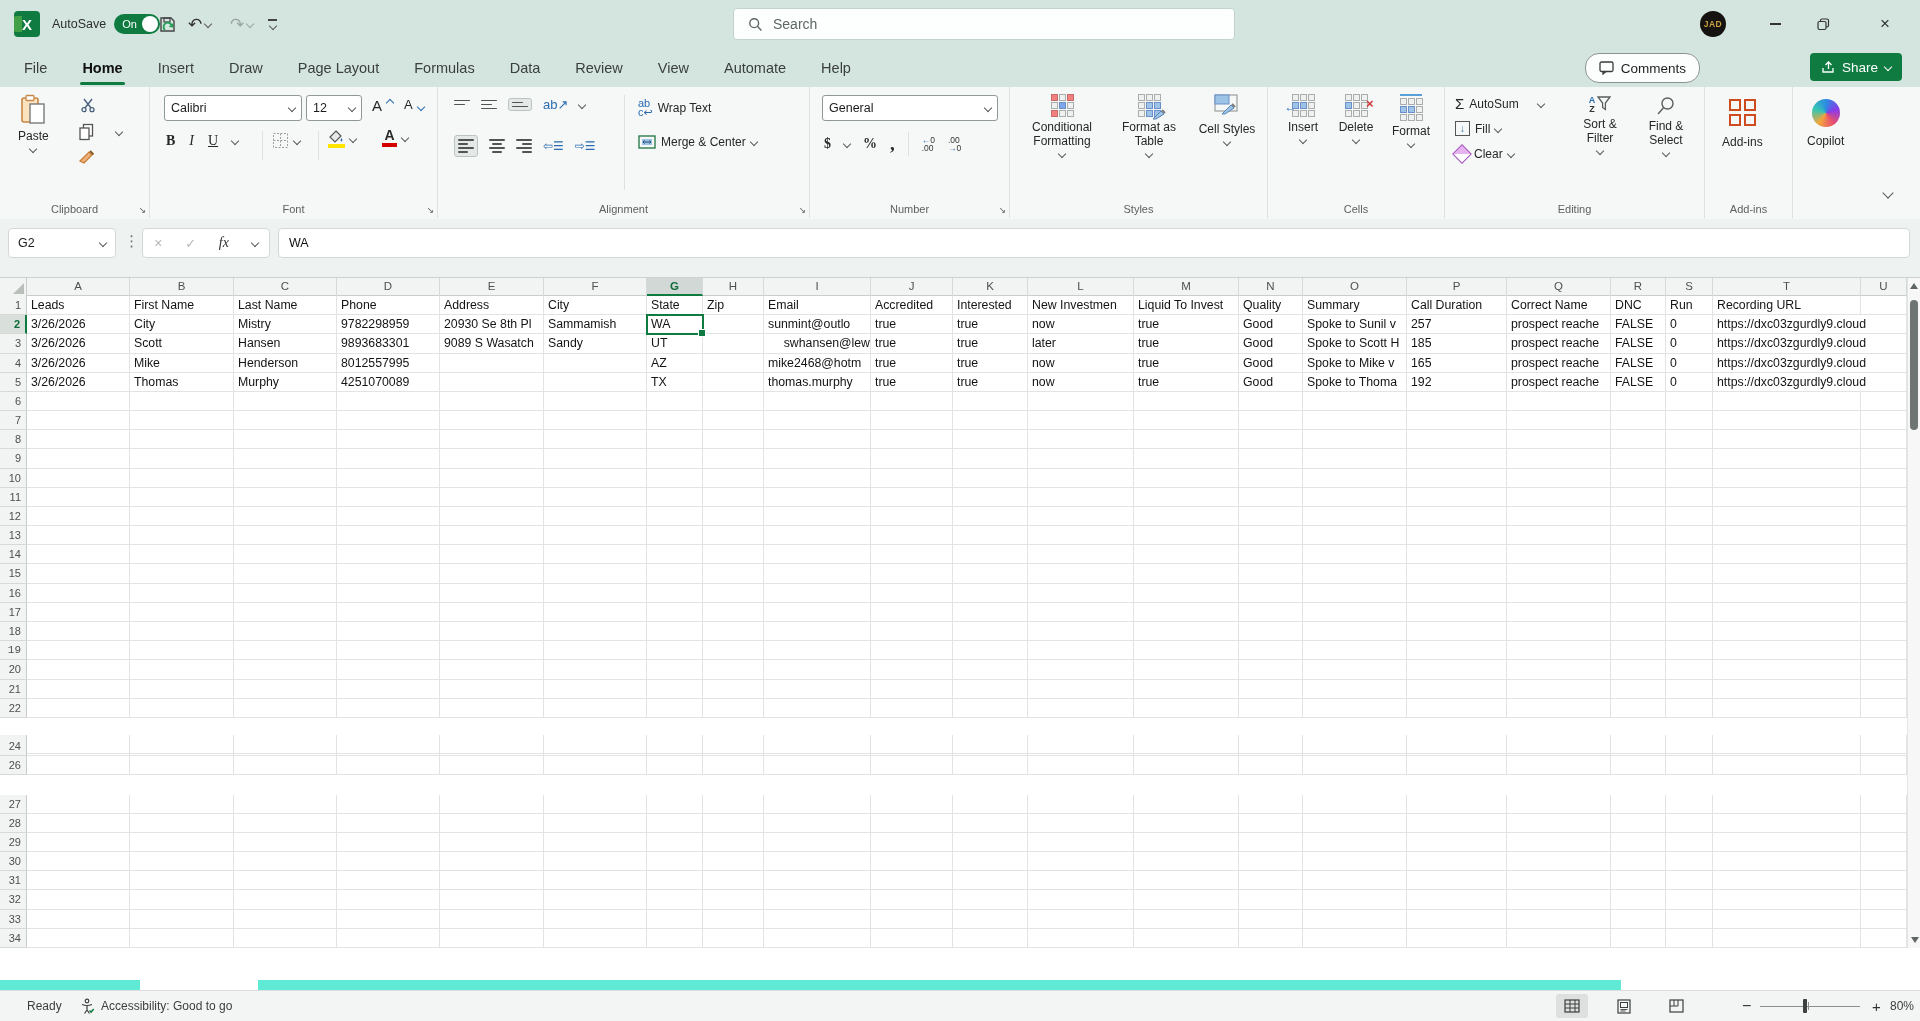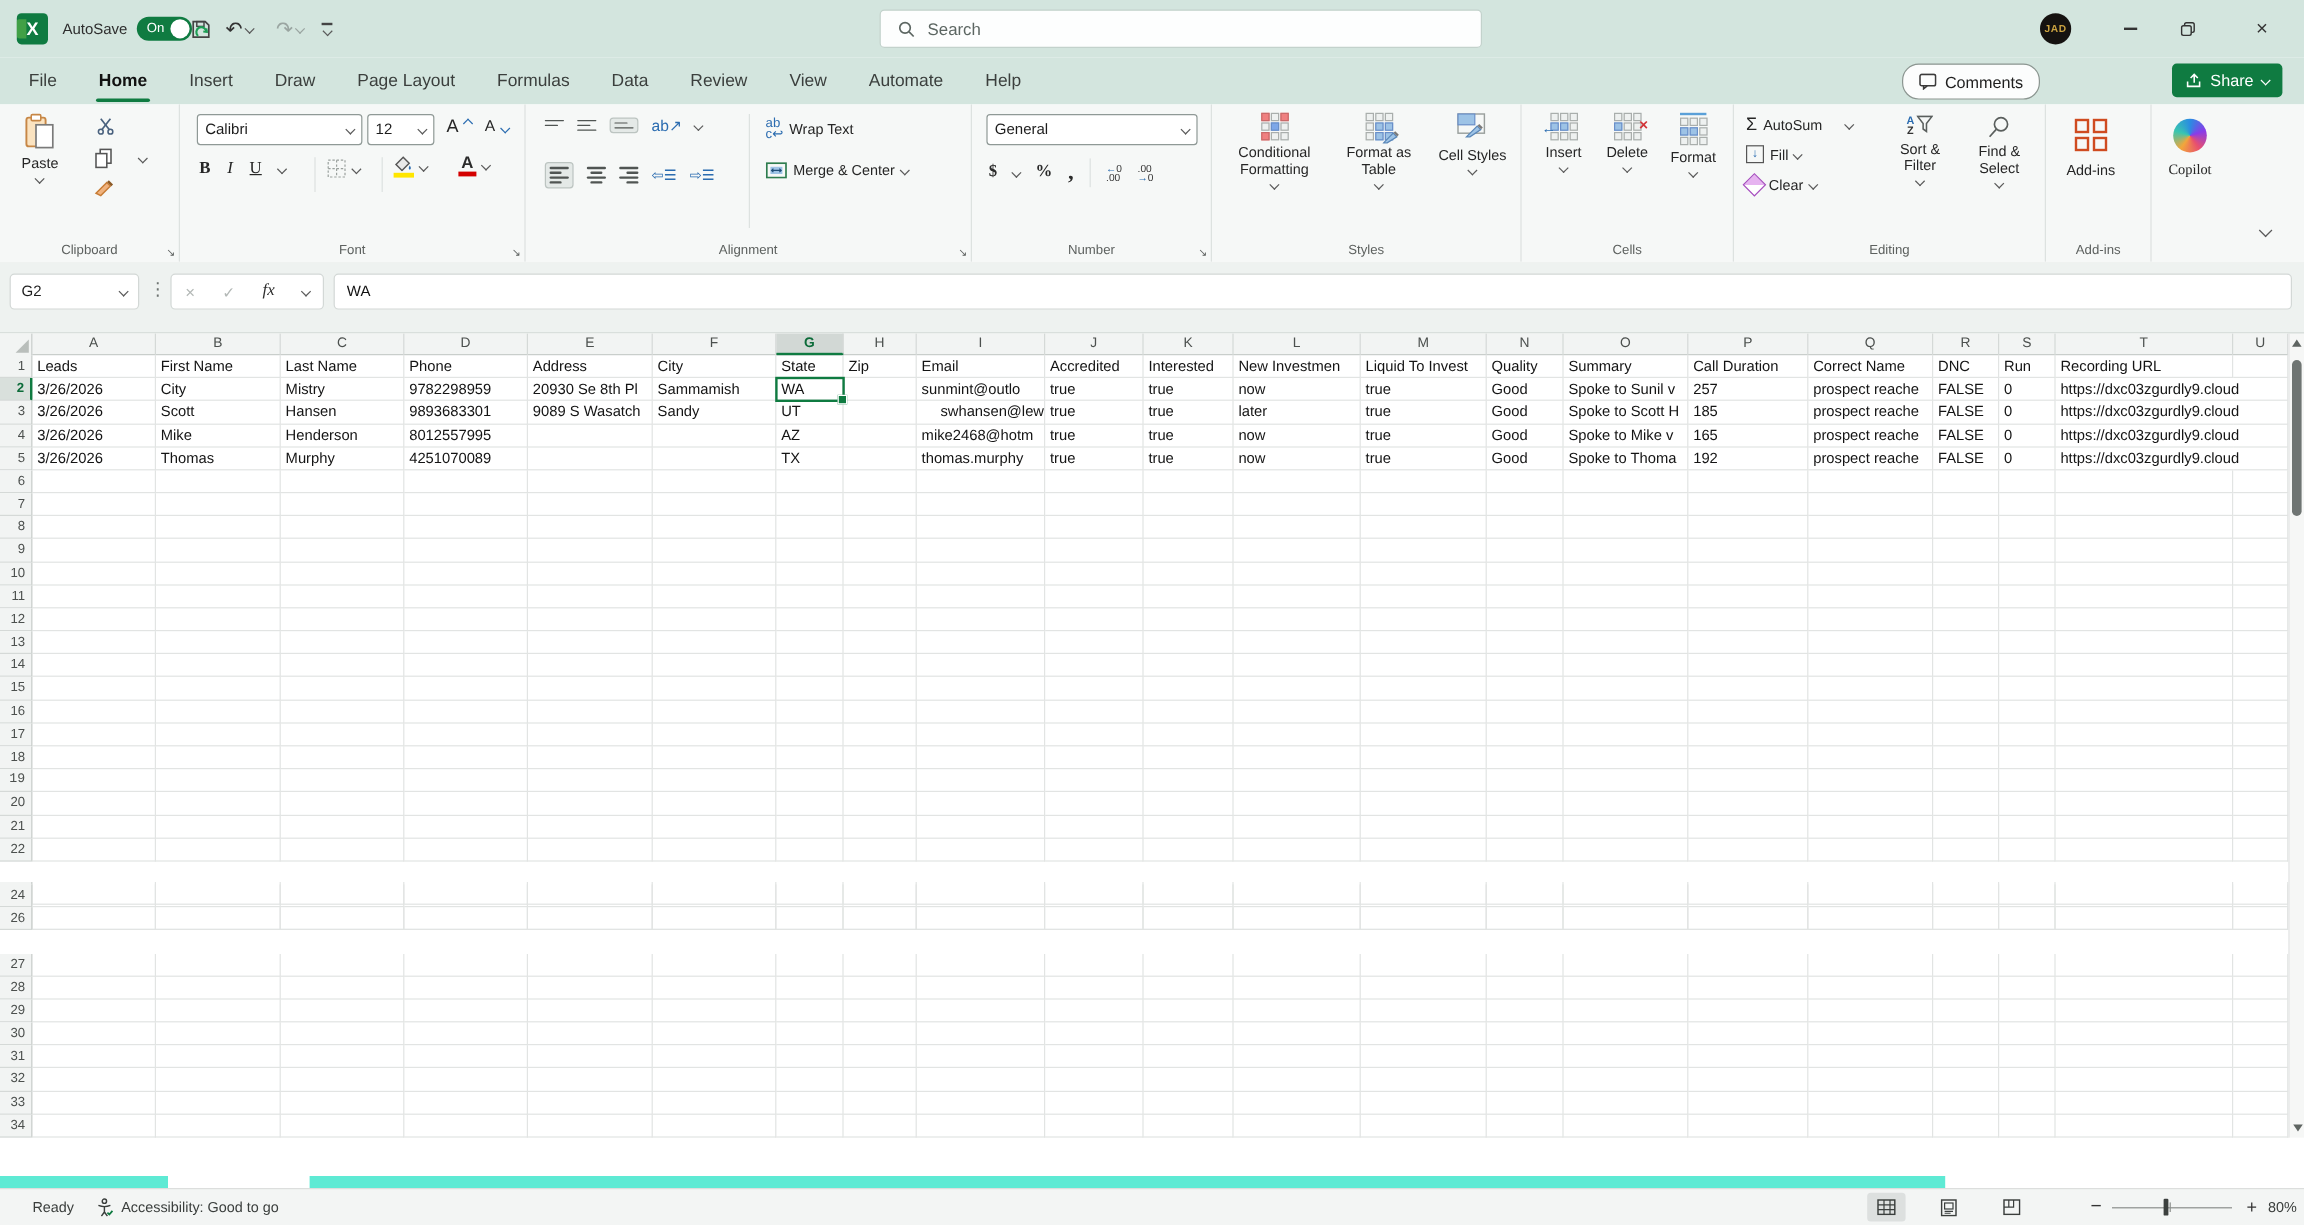--- a/index.html
+++ b/index.html
@@ -511,21 +511,21 @@
           <span style="border:2.2px solid #cf4b20;"></span>
         <span style="border:2.2px solid #cf4b20;"></span>
           <span style="border:2.2px solid #cf4b20;"></span>
       </span>
       <span style="margin-top:6px;">Add-ins</span>
     </div>
     <div class="grp-label">Add-ins</div>
   </div>
 
   <div class="grp" style="left:1793px;width:79px;border-right:none;">
-    <div class="bigbtn" style="left:14px;top:12px;font-family:Liberation Serif, serif;">
+    <div class="bigbtn" style="left:14px;top:12px;">
       <span style="width:28px;height:28px;border-radius:50%;background:conic-gradient(#2a8ce2,#8a3be8,#e8506e,#f2a63b,#39c6b0,#2a8ce2);display:inline-block;"></span>
       <span style="margin-top:4px;">Copilot</span>
     </div>
   </div>
 
   <div class="abs" style="left:1884px;top:96px;">
     <span class="cv" style="width:7px;height:7px;"></span>
   </div>
 </div>
 

